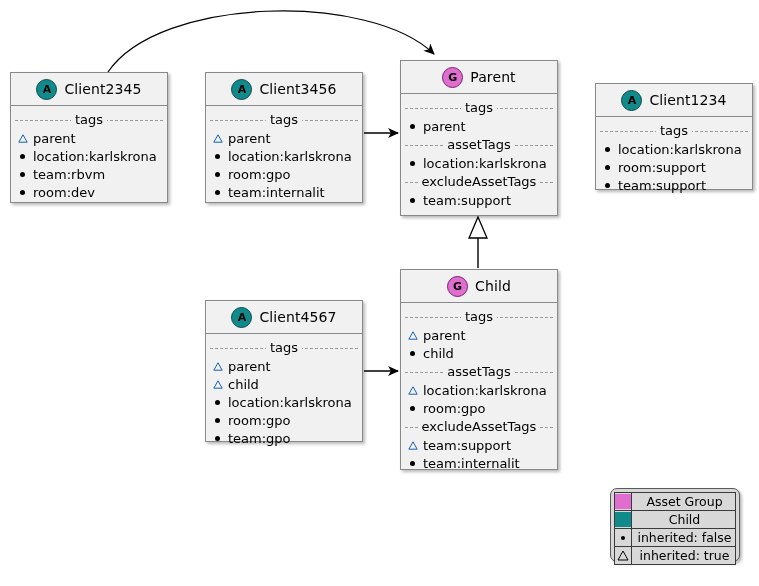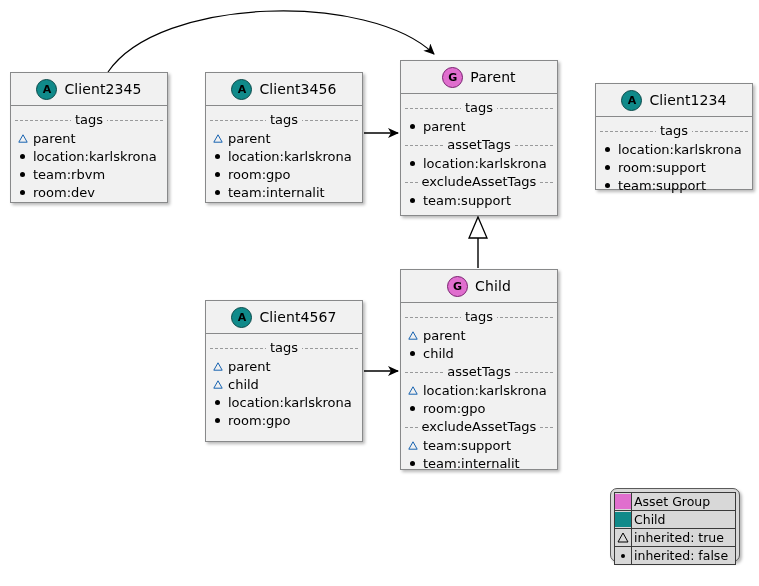--- a/index.html
+++ b/index.html
@@ -142,20 +142,21 @@
   }
   #legend-table td {
     border: 1px solid #3a3a3a;
     font-size: 12.5px;
     color: #000;
     padding: 0 0 0 2px;
     height: 17px;
     line-height: 17px;
     white-space: nowrap;
     background: #d8d8d8;
+    text-align: center;
   }
   #legend-table td.swatch {
     width: 16px;
     padding: 0;
     text-align: center;
   }
   .sw {
     display: block;
     width: 100%;
     height: 15px;
@@ -342,20 +343,24 @@
             </span>
             <span>child</span>
           </div>
           <div class="row">
             <span class="mk dot"></span>
             <span>location:karlskrona</span>
           </div>
           <div class="row">
             <span class="mk dot"></span>
             <span>room:gpo</span>
+          </div>
+          <div class="row">
+            <span class="mk dot"></span>
+            <span>team:gpo</span>
           </div>
         </div>
       </div>
       <div class="uml-box" style="left: 400px; top: 269px; width: 158px; height: 201px;">
         <div class="uml-header">
           <span class="stereo group">G</span>
           <span class="uml-title">Child</span>
         </div>
         <div class="uml-body">
           <div class="sect">
@@ -418,32 +423,32 @@
           </tr>
           <tr>
             <td class="swatch">
               <span class="sw sw-asset"></span>
             </td>
             <td>Child</td>
           </tr>
           <tr>
             <td class="swatch">
               <span class="sw-mk">
+                <span class="d"></span>
+              </span>
+            </td>
+            <td>inherited: false</td>
+          </tr>
+          <tr>
+            <td class="swatch">
+              <span class="sw-mk">
                 <svg width="12" height="11" viewBox="0 0 12 11">
                   <path d="M6,1 L11,10 L1,10 Z" fill="none" stroke="#000000" stroke-width="1"></path>
                 </svg>
               </span>
             </td>
             <td>inherited: true</td>
           </tr>
-          <tr>
-            <td class="swatch">
-              <span class="sw-mk">
-                <span class="d"></span>
-              </span>
-            </td>
-            <td>inherited: false</td>
-          </tr>
         </tbody>
     </table>
   </div>
 
 </div>
 
 </body></html>

